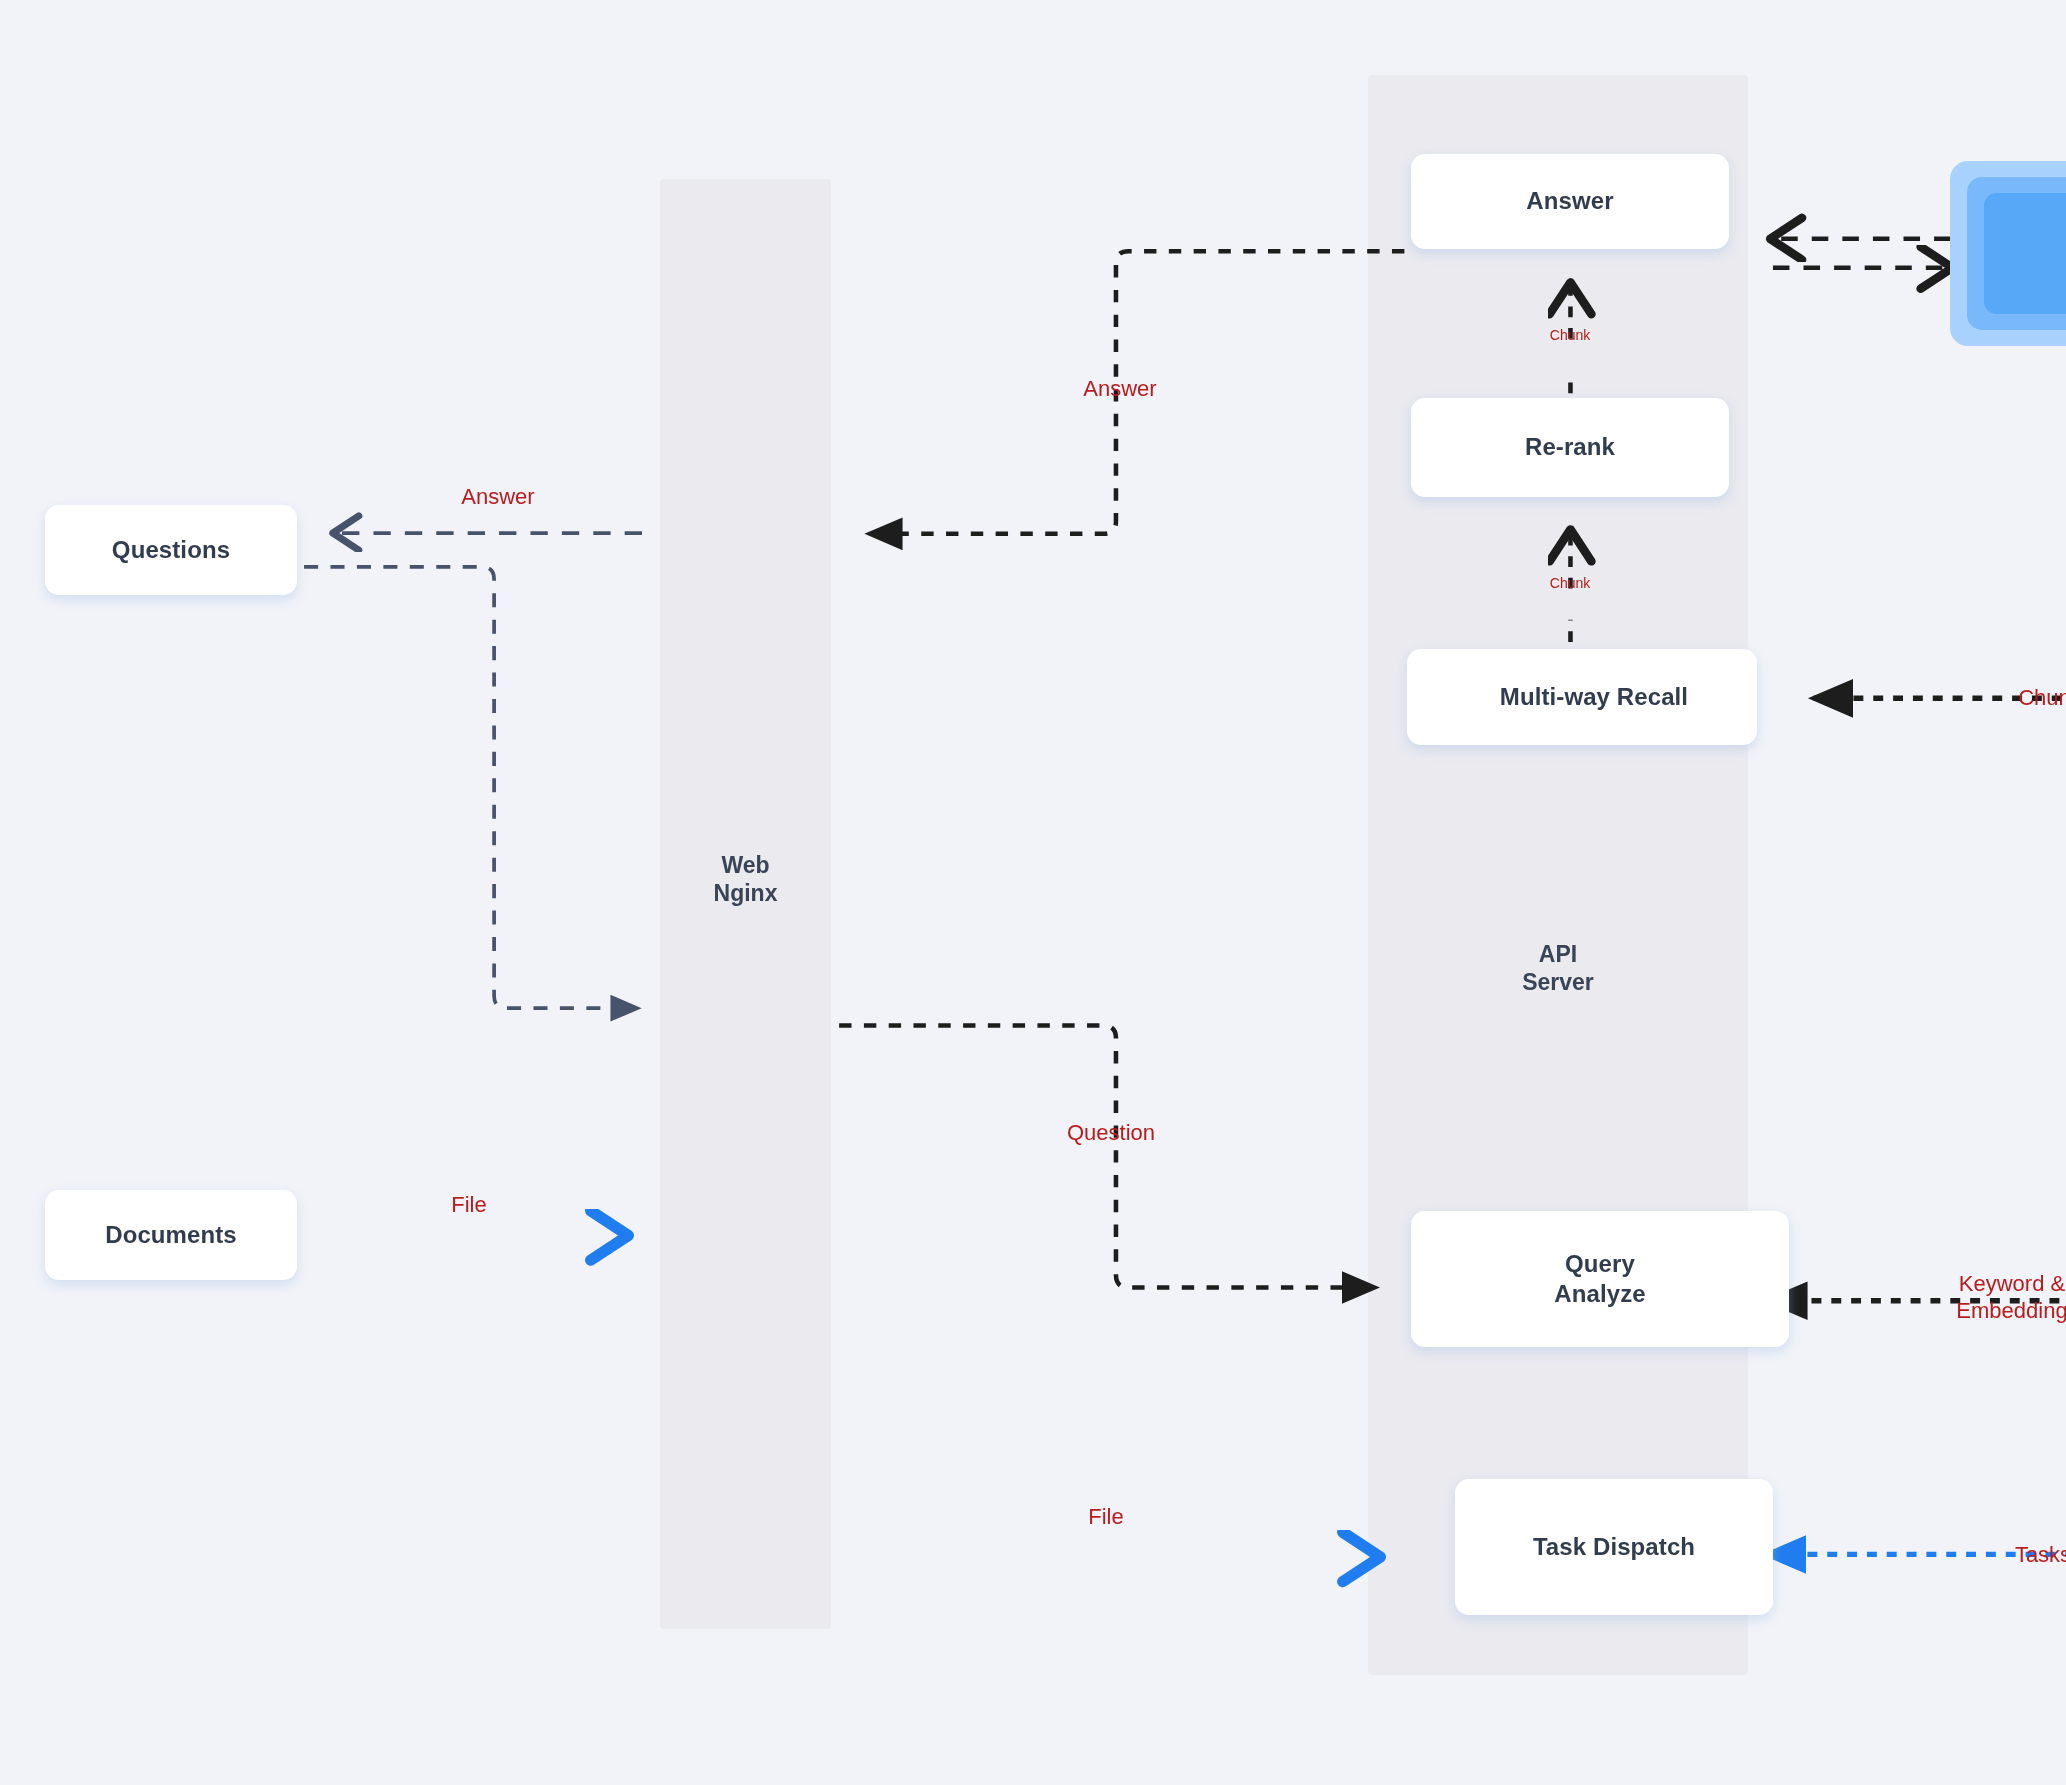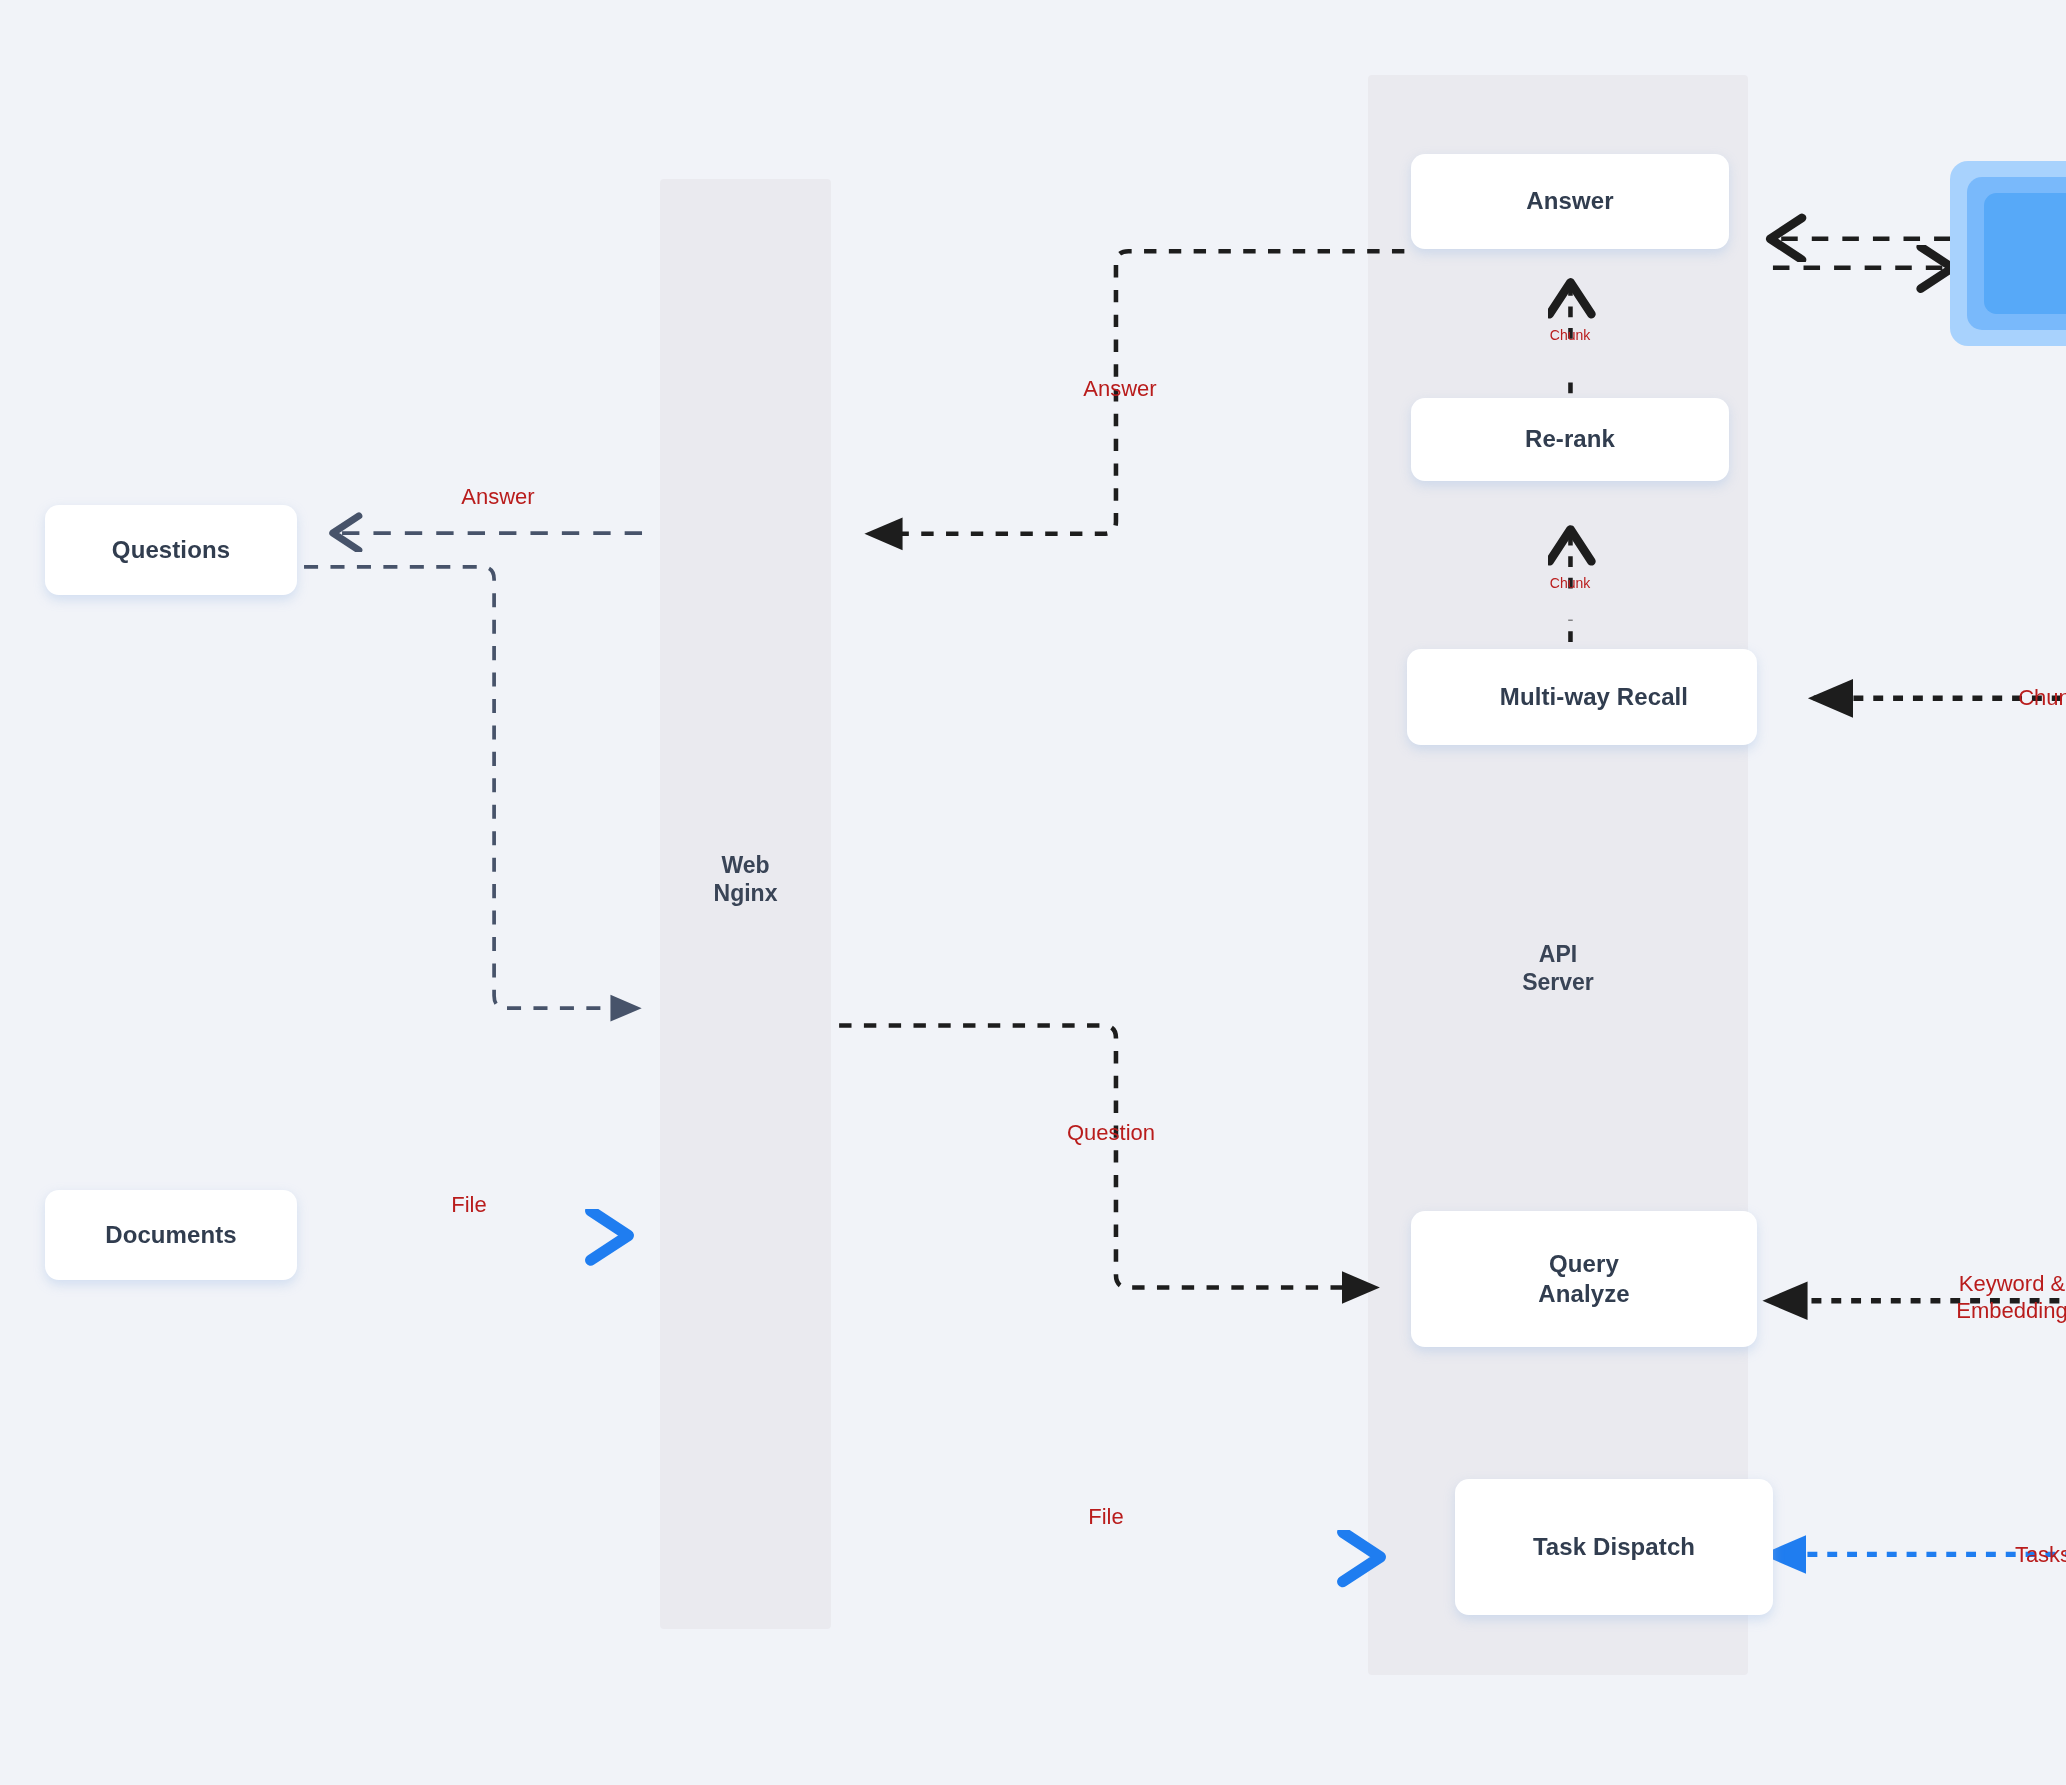--- a/index.html
+++ b/index.html
@@ -181,27 +181,27 @@
   <div class="card" style="left:45px;top:1190px;width:252px;height:90px;">
     <span>Documents</span>
   </div>
   <div class="card" style="left:45px;top:505px;width:252px;height:90px;">
     <span>Questions</span>
   </div>
 
   <div class="card" style="left:1411px;top:154px;width:318px;height:95px;">
     <span>Answer</span>
   </div>
-  <div class="card" style="left:1411px;top:398px;width:318px;height:83px;">
+  <div class="card" style="left:1411px;top:398px;width:318px;height:99px;">
     <span>Re-rank</span>
   </div>
   <div class="card" style="left:1407px;top:649px;width:326px;height:96px;padding-left:24px;">
     <span>Multi-way Recall</span>
   </div>
-  <div class="card" style="left:1411px;top:1211px;width:346px;height:136px;">
+  <div class="card" style="left:1411px;top:1211px;width:378px;height:136px;">
     <span>Query
 Analyze</span>
   </div>
   <div class="card" style="left:1411px;top:1479px;width:318px;height:136px;margin-left:44px;">
     <span>Task Dispatch</span>
   </div>
 
   <div id="llms-outer" style="left:1950px;top:161px;width:293px;height:185px;">
     <div id="llms-mid" style="width:260px;height:153px;">
       <div id="llms-inner" style="width:226px;height:121px;">

